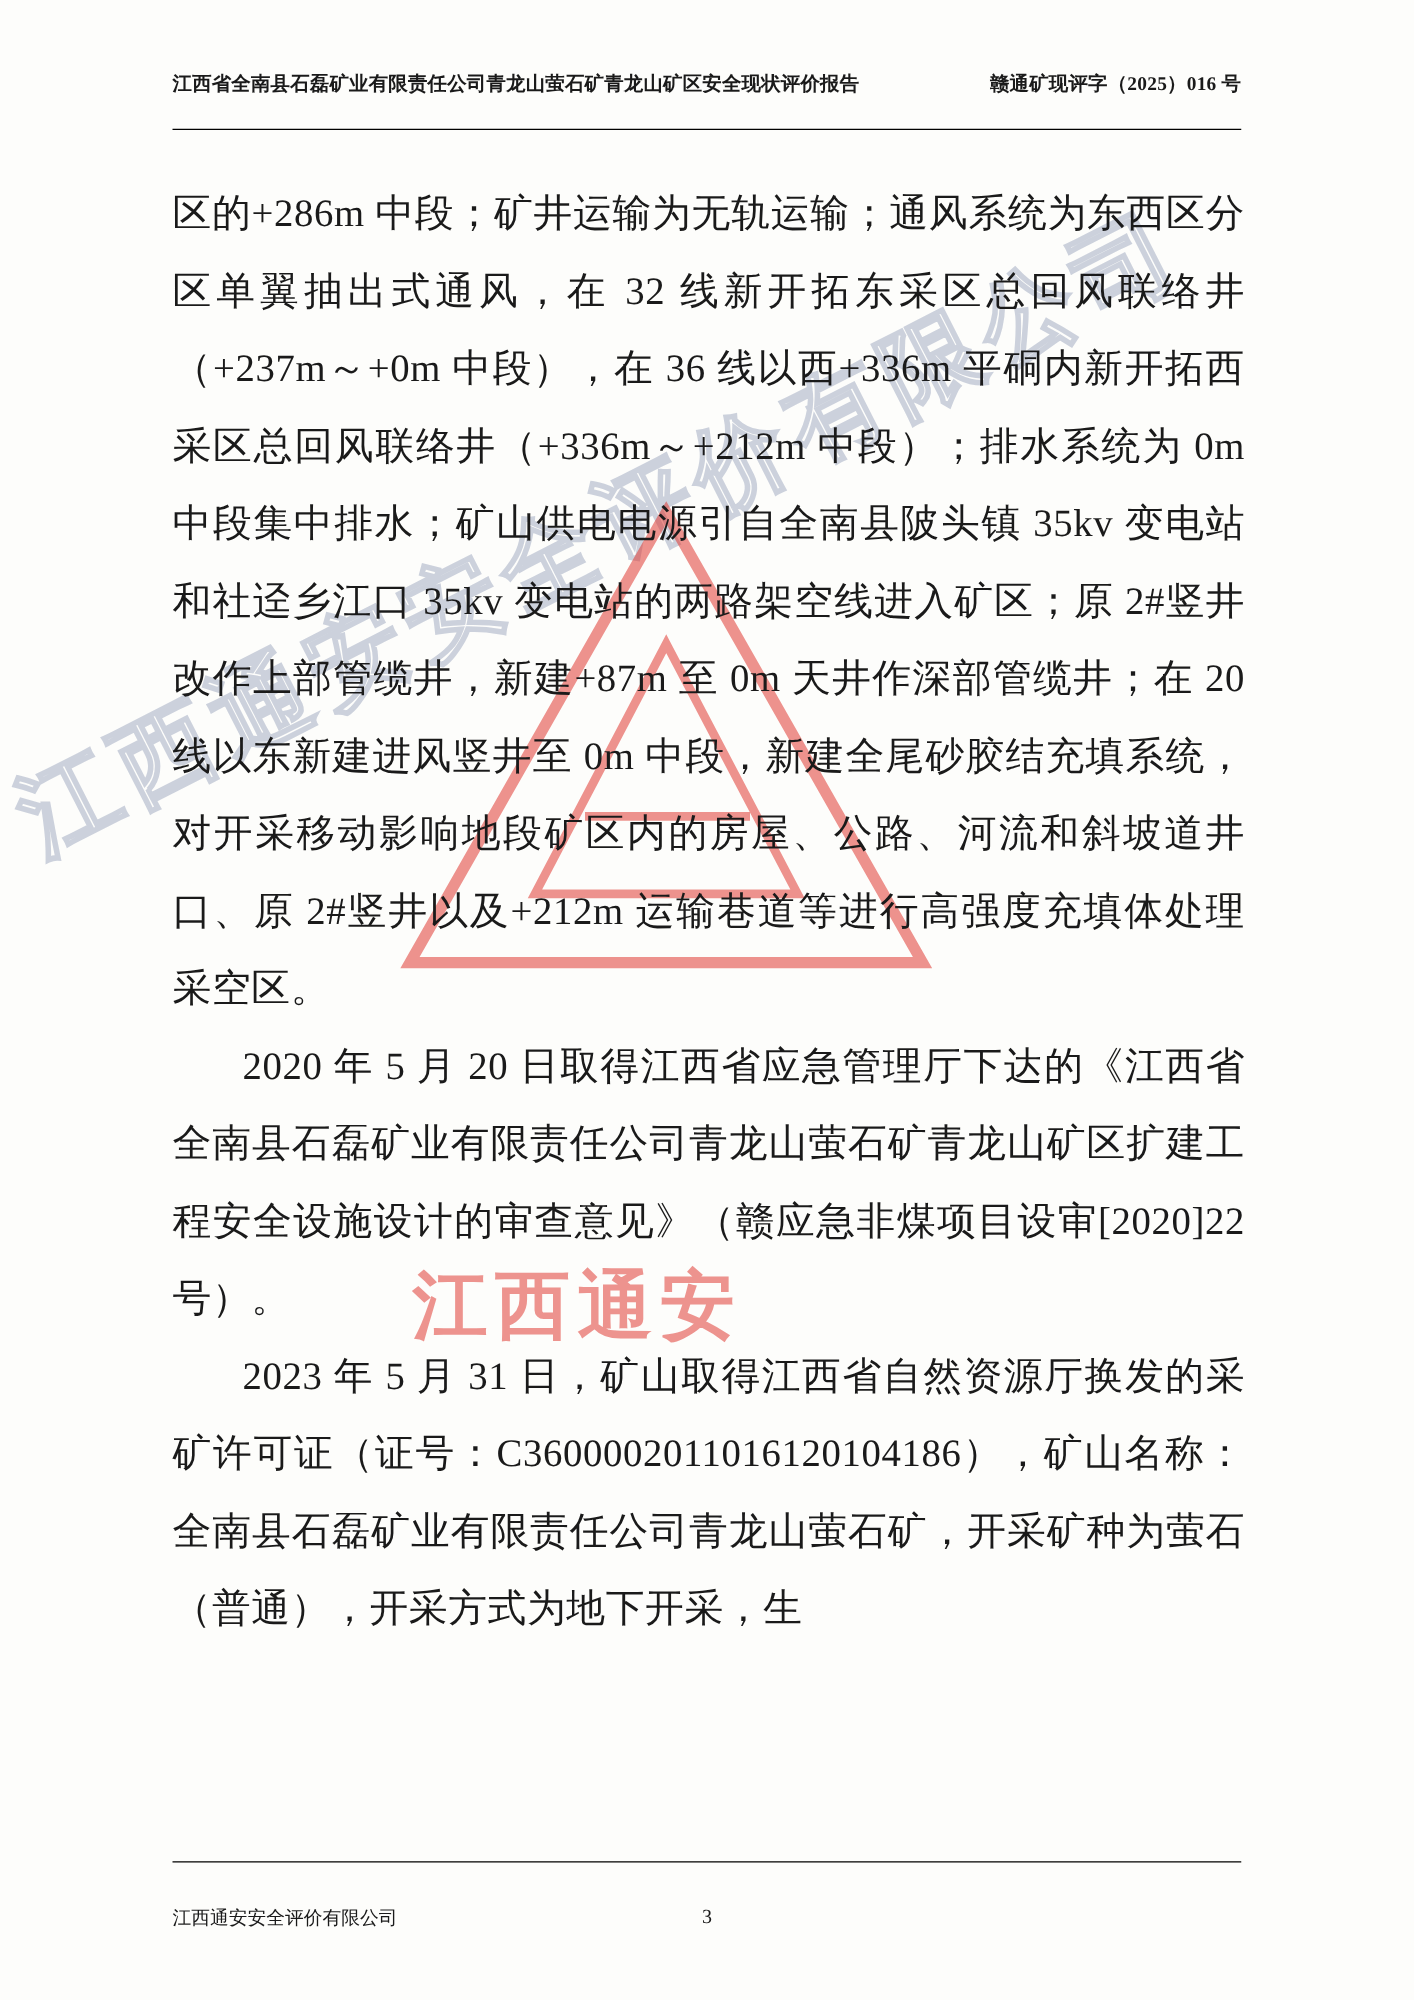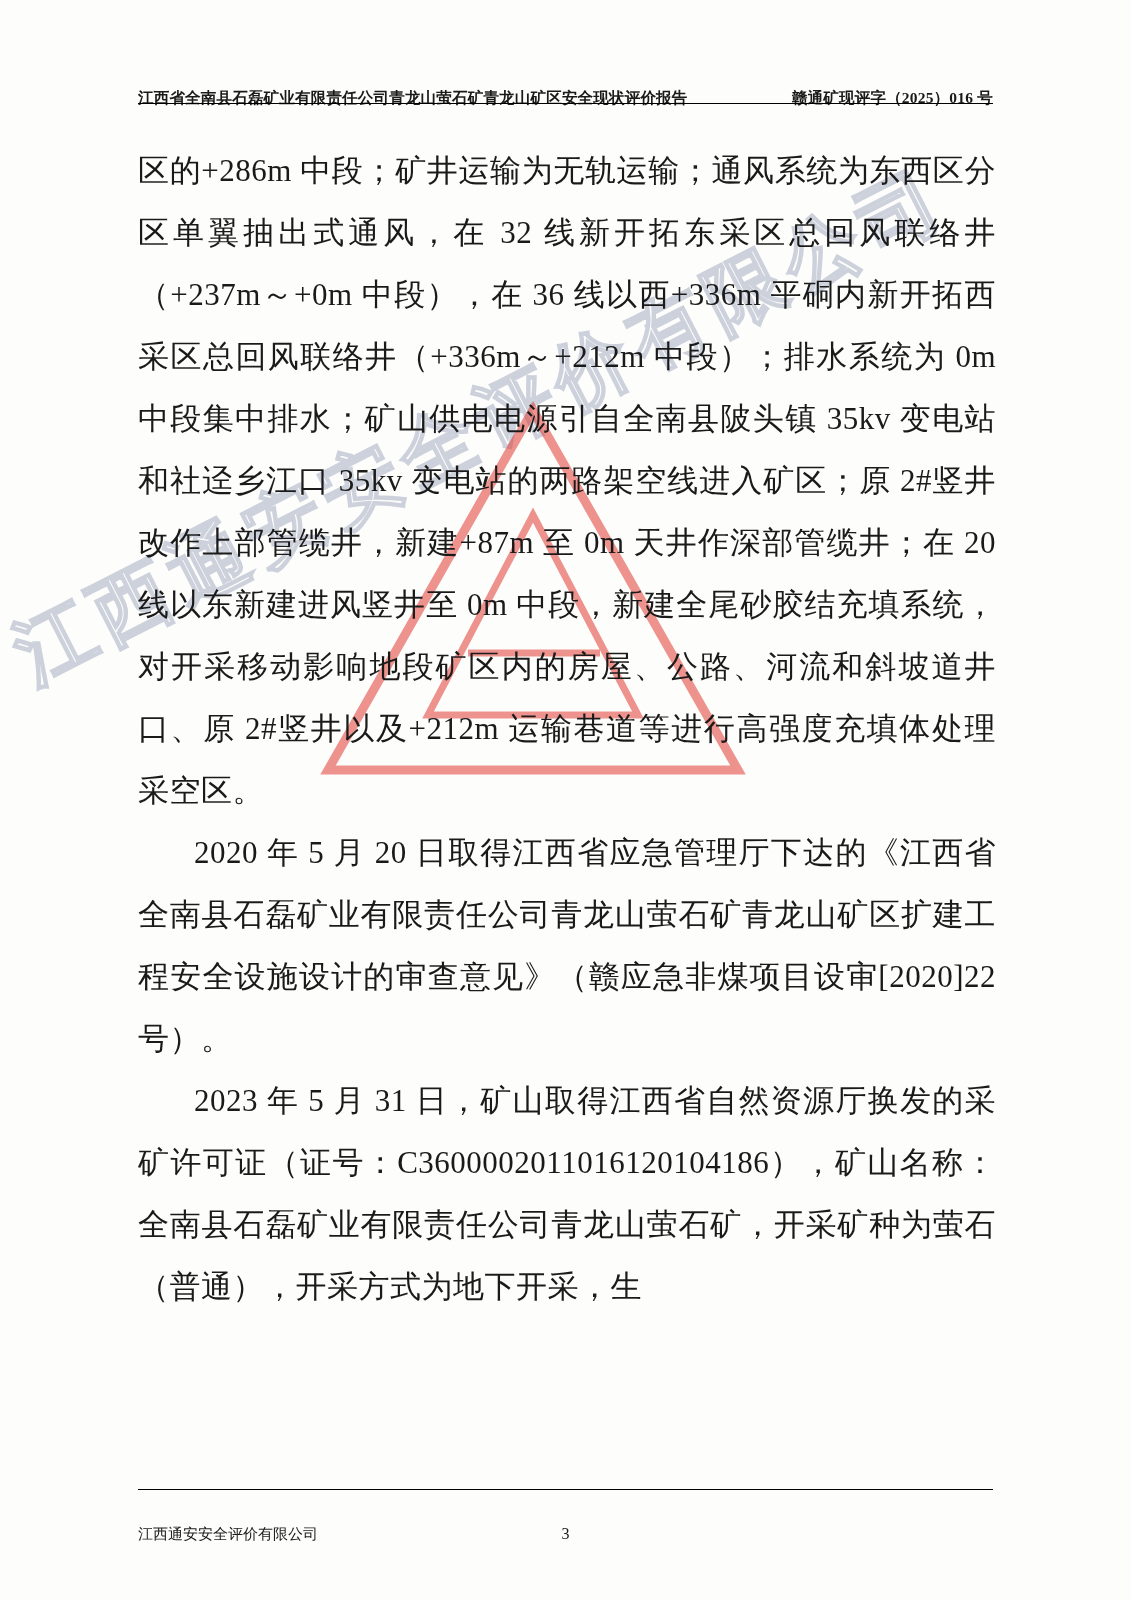--- a/index.html
+++ b/index.html
@@ -13,21 +13,21 @@
     height: 1600px;
     background: #fdfdfb;
     overflow: hidden;
     font-family: "Liberation Serif", serif;
     color: #1a1a1a;
   }
 
   
   .header {
     position: absolute;
-    top: 88px;
+    top: 57px;
     left: 138px;
     width: 855px;
     display: flex;
     justify-content: space-between;
     align-items: baseline;
     font-size: 15.5px;
     font-weight: bold;
     letter-spacing: 0.2px;
     white-space: nowrap;
   }
@@ -150,20 +150,21 @@
   </div>
 
   <div class="wm wm-tri">
     <svg viewBox="0 0 430 390" xmlns="http://www.w3.org/2000/svg">
       <polygon points="215,15 420,375 10,375" fill="none" stroke="#e03c34" stroke-width="9"></polygon>
       <polygon points="215,120 320,320 110,320" fill="none" stroke="#e03c34" stroke-width="7"></polygon>
       <line x1="150" y1="258" x2="282" y2="258" stroke="#e03c34" stroke-width="7"></line>
     </svg>
   </div>
 
+  <div class="wm wm-brand">江西通安</div>
 
   <div class="content">
     <p class="para">区的+286m 中段；矿井运输为无轨运输；通风系统为东西区分区单翼抽出式通风，在 32 线新开拓东采区总回风联络井（+237m～+0m 中段），在 36 线以西+336m 平硐内新开拓西采区总回风联络井（+336m～+212m 中段）；排水系统为 0m 中段集中排水；矿山供电电源引自全南县陂头镇 35kv 变电站和社迳乡江口 35kv 变电站的两路架空线进入矿区；原 2#竖井改作上部管缆井，新建+87m 至 0m 天井作深部管缆井；在 20 线以东新建进风竖井至 0m 中段，新建全尾砂胶结充填系统，对开采移动影响地段矿区内的房屋、公路、河流和斜坡道井口、原 2#竖井以及+212m 运输巷道等进行高强度充填体处理采空区。</p>
     <p class="para indent">2020 年 5 月 20 日取得江西省应急管理厅下达的《江西省全南县石磊矿业有限责任公司青龙山萤石矿青龙山矿区扩建工程安全设施设计的审查意见》（赣应急非煤项目设审[2020]22 号）。</p>
     <p class="para indent">2023 年 5 月 31 日，矿山取得江西省自然资源厅换发的采矿许可证（证号：C3600002011016120104186），矿山名称：全南县石磊矿业有限责任公司青龙山萤石矿，开采矿种为萤石（普通），开采方式为地下开采，生</p>
   </div>
 
   <div class="footer-rule"></div>
   <div class="footer">
     <span class="footer-left">江西通安安全评价有限公司</span>

